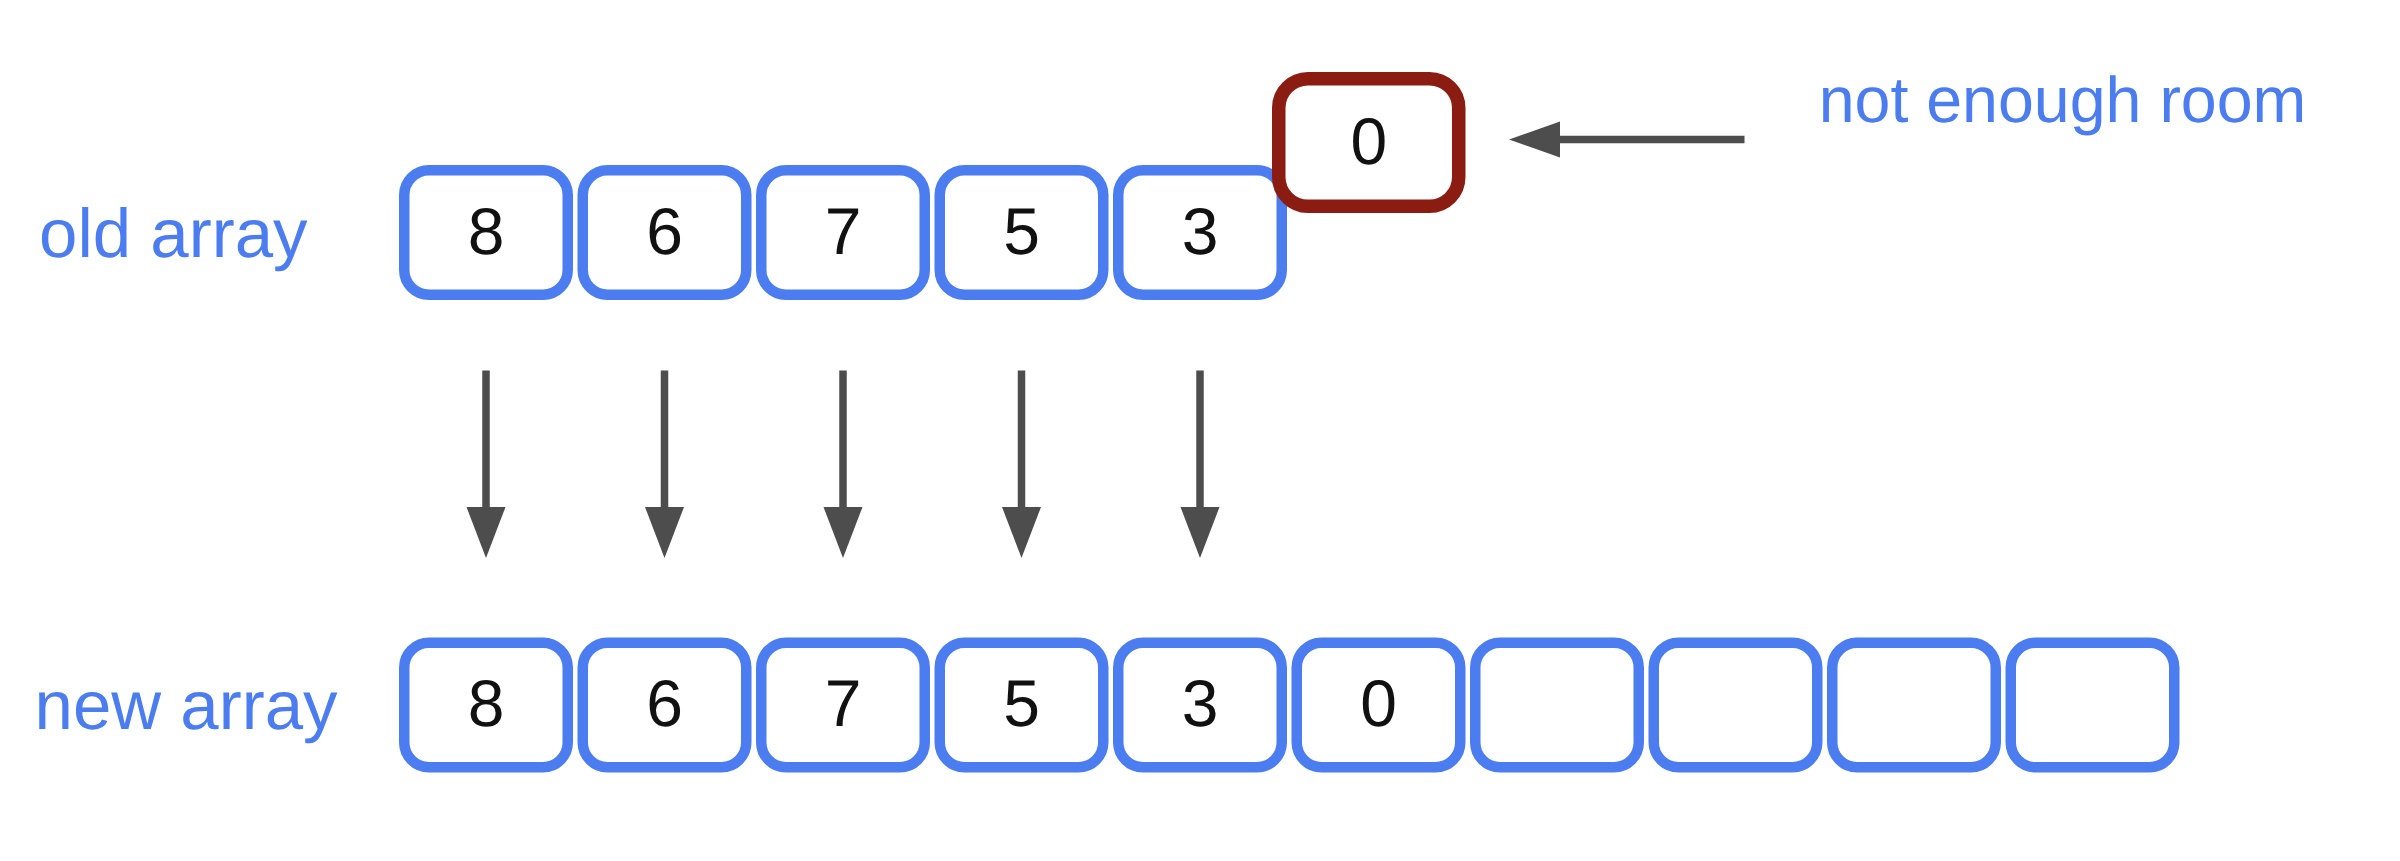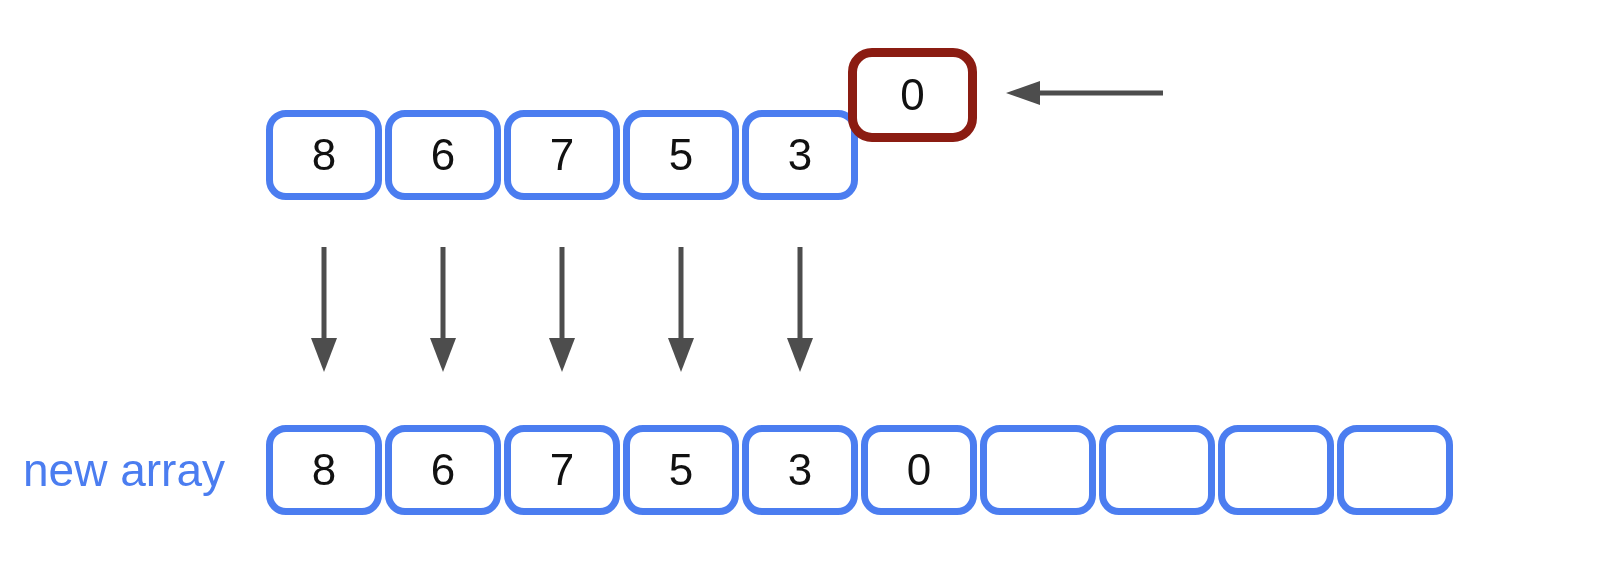--- a/index.html
+++ b/index.html
@@ -123,33 +123,35 @@
       <line x1="800" y1="247" x2="800" y2="342"></line>
       <polygon points="787,338 813,338 800,372"></polygon>
     </g>
 
     <g>
       <line x1="1163" y1="93" x2="1036" y2="93"></line>
       <polygon points="1040,81 1040,105 1006,93"></polygon>
     </g>
   </svg>
 
+  <div class="row-label old">old array</div>
   <div class="array-row old">
     <div class="cell">8</div>
     <div class="cell">6</div>
     <div class="cell">7</div>
     <div class="cell">5</div>
     <div class="cell">3</div>
   </div>
 
   <div class="overflow-box">
     <span>0</span>
   </div>
 
   <div class="annotation">
+    <div>not enough room</div>
   </div>
 
   <div class="row-label new">new array</div>
   <div class="array-row new">
     <div class="cell">8</div>
     <div class="cell">6</div>
     <div class="cell">7</div>
     <div class="cell">5</div>
     <div class="cell">3</div>
     <div class="cell">0</div>

